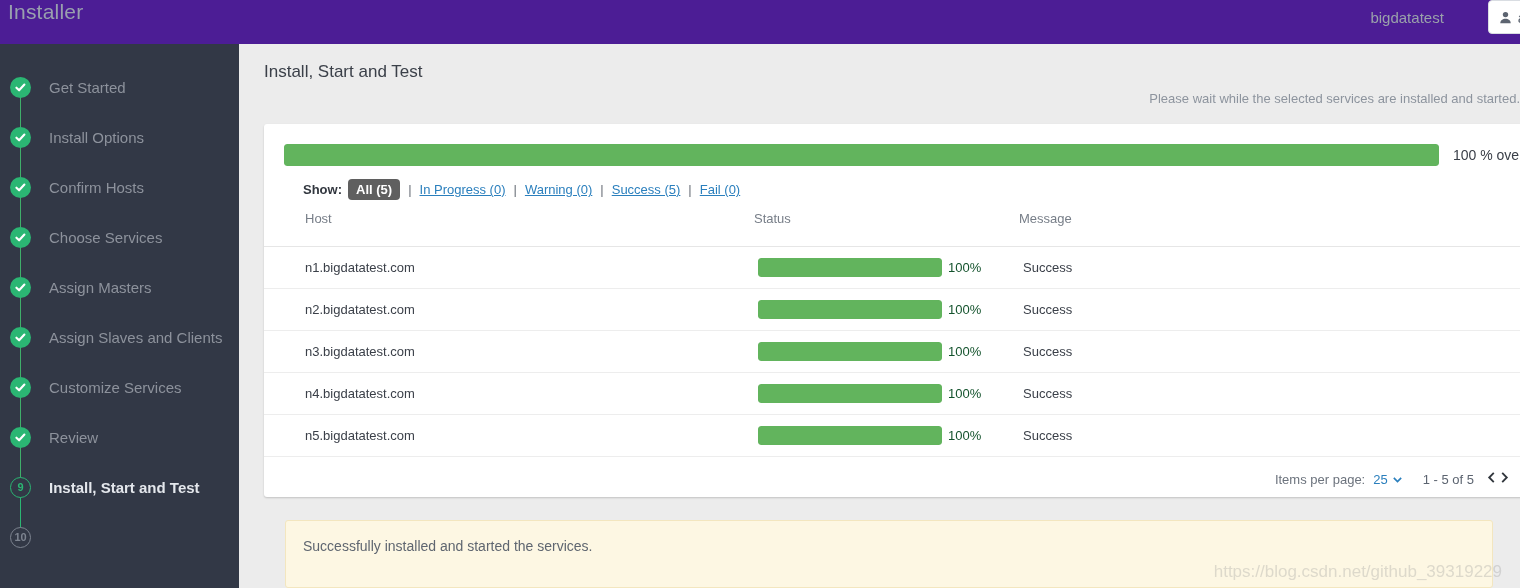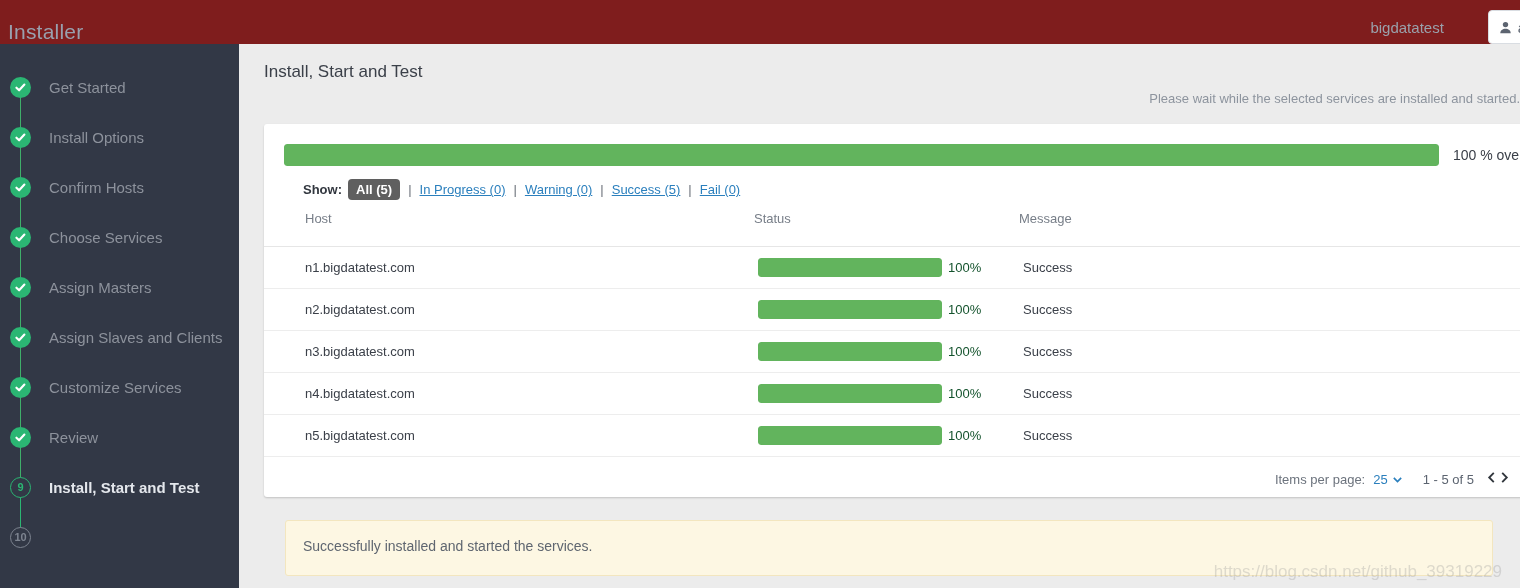--- a/index.html
+++ b/index.html
@@ -8,22 +8,22 @@
     width: 1520px; height: 588px;
     overflow: hidden;
     background: #ffffff;
     font-family: "Liberation Sans", sans-serif;
   }
 
   
   #topbar {
     position: absolute; top: 0; left: 0;
     width: 1520px; height: 44px;
-    background: #7f1d1d;
-    display: flex; align-items: flex-end;
+    background: #4c1d95;
+    display: flex; align-items: flex-start;
   }
   #app-title {
     margin-left: 8px;
     font-size: 21px;
     color: #99a0ae;
     font-weight: 400;
     letter-spacing: .2px;
   }
   #topbar-right {
     margin-left: auto;
@@ -212,21 +212,21 @@
   #ipp-value { color: #2a7fbd; margin-right: 4px; }
   #ipp-caret { color: #2a7fbd; margin-right: 20px; display:flex; align-items:center; }
   #range-text { color: #5c6470; margin-right: 12px; }
   .pager-arrow { color: #31363d; cursor: pointer; font-size: 14px; }
   #prev-arrow { margin-right: 2px; }
 
   
   #alert {
     position: absolute;
     top: 520px; left: 285px;
-    width: 1208px; height: 56px;
+    width: 1208px; height: 68px;
     background: #fdf7e3;
     border: 1px solid #f3e6bf;
     border-radius: 3px;
   }
   #alert-text {
     position: absolute;
     top: 17px; left: 17px;
     font-size: 14px; color: #5f6670;
   }
 

